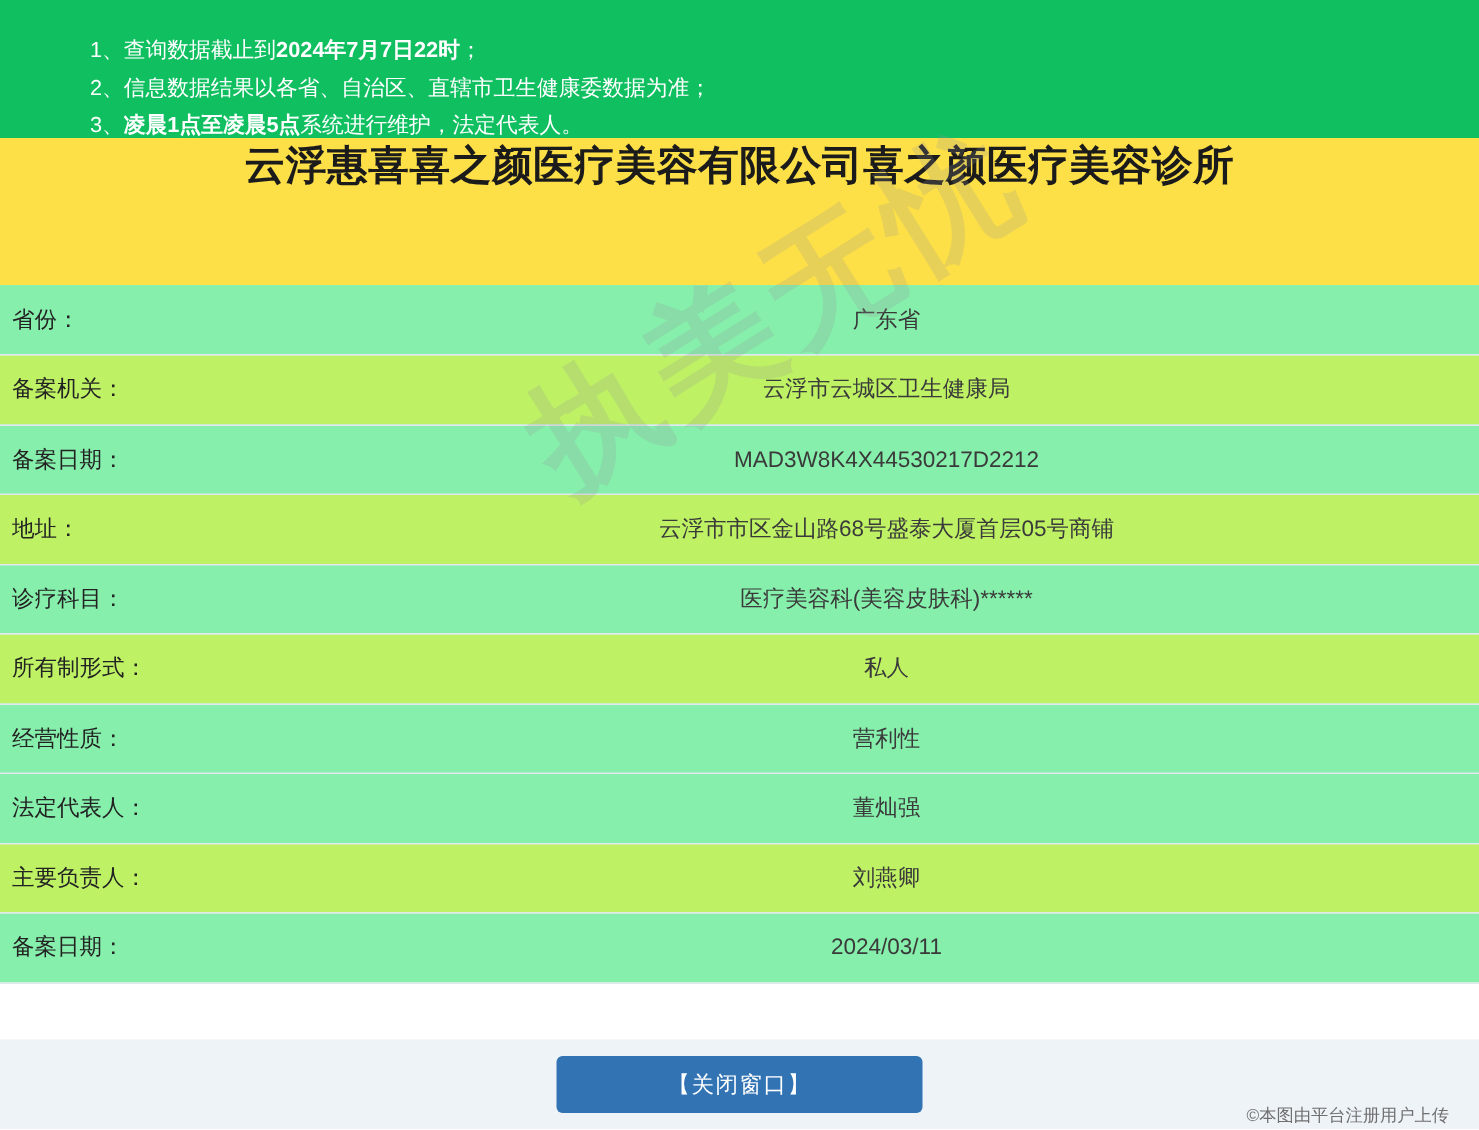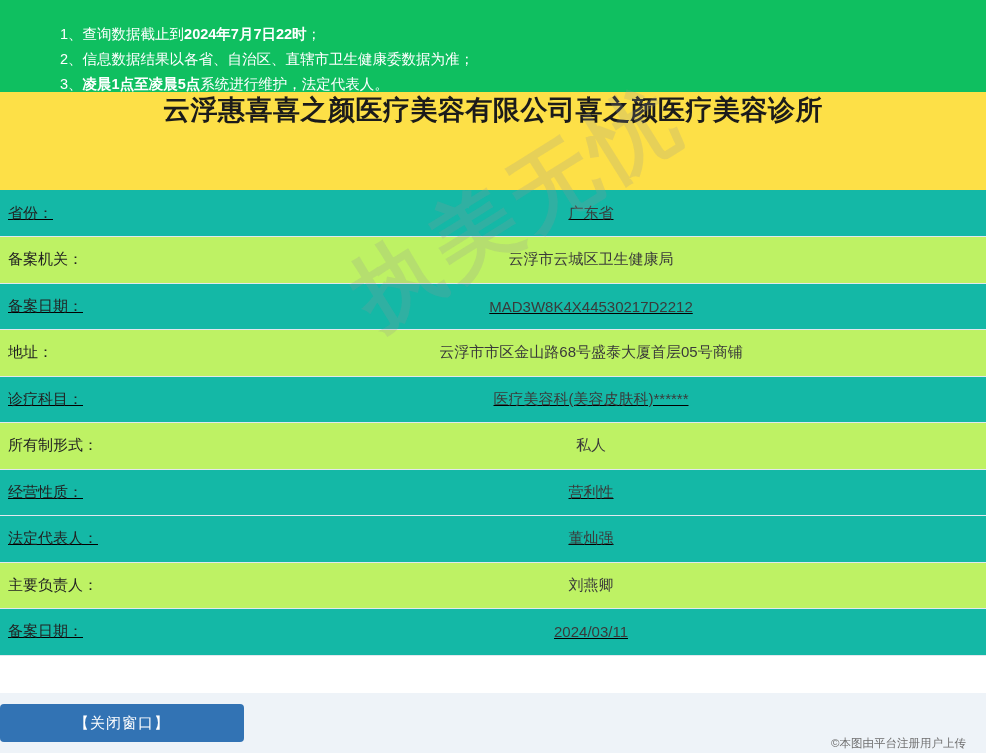--- a/index.html
+++ b/index.html
@@ -55,21 +55,21 @@
     text-align: center;
   }
 
   
   .table {
     width: 986px;
     border-collapse: collapse;
     table-layout: fixed;
   }
   .table tr { height: 46.5px; }
-  .table tr.odd  { background: #14b8a6; text-decoration: underline; }
+  .table tr.odd  { background: #86efac; }
   .table tr.even { background: #bef264; }
   .table td {
     font-size: 15px;
     color: #333333;
     padding: 0;
     vertical-align: middle;
     border-bottom: 1px solid #e2e8ee;
   }
   td.label {
     width: 190px;
@@ -85,20 +85,21 @@
   
   .footer {
     position: absolute;
     left: 0;
     bottom: 0;
     width: 986px;
     height: 60px;
     background: #eef3f8;
     display: flex;
     align-items: center;
+    justify-content: center;
   }
   .close-btn {
     width: 244px;
     height: 38px;
     background: #3273b4;
     color: #ffffff;
     border: none;
     border-radius: 4px;
     font-size: 15px;
     font-family: "Liberation Sans", sans-serif;

